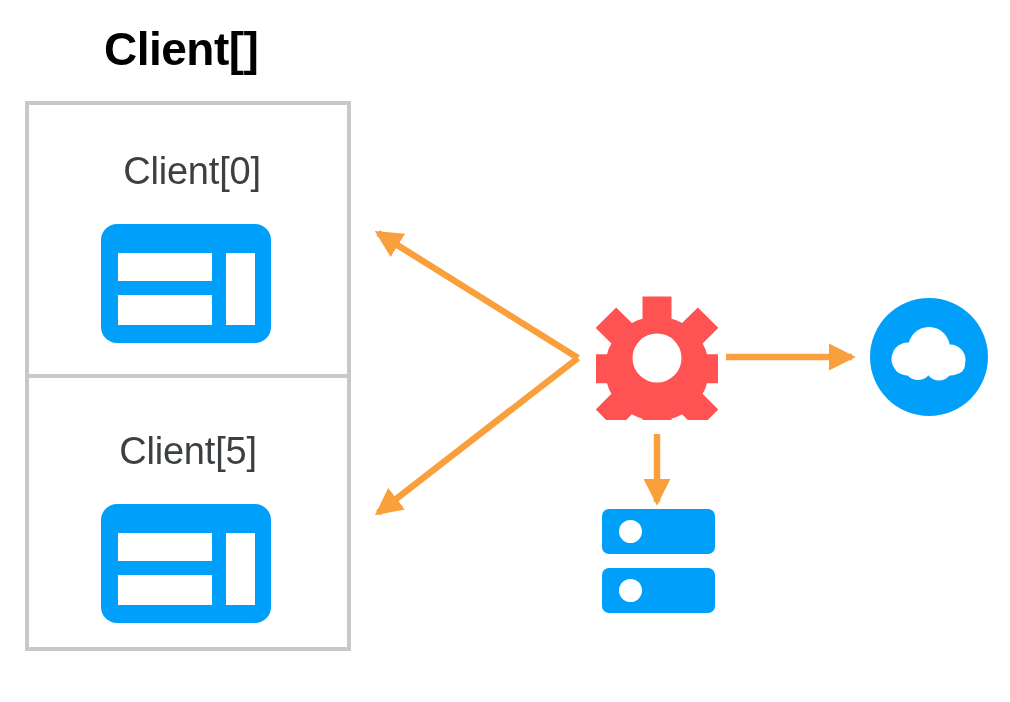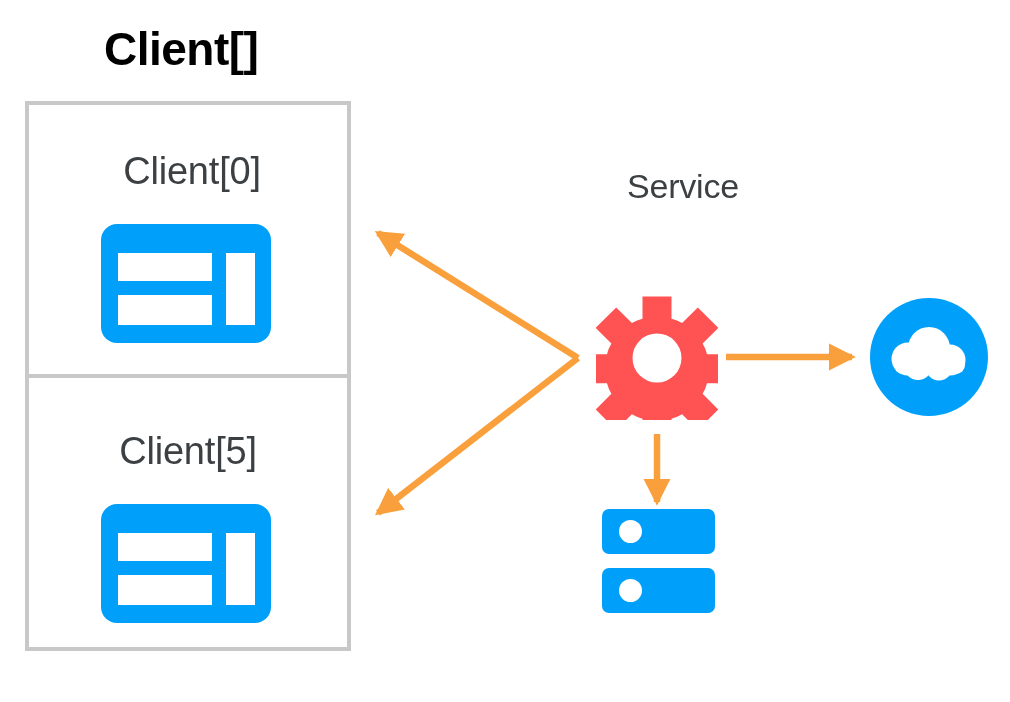--- a/index.html
+++ b/index.html
@@ -180,21 +180,20 @@
 
   <div class="client-label c1">Client[5]</div>
 
   <div class="browser-icon b1">
     <div class="pane pane-tl"></div>
     <div class="pane pane-bl"></div>
     <div class="pane pane-r"></div>
   </div>
 
   <div class="sw-label">
-    <span>Service</span>
   </div>
 
   <div class="gear-icon">
     <svg viewBox="0 0 122 124" width="122" height="124" aria-hidden="true">
       <path fill="#ff5252" d="
         M61 0
         m0 0
         "></path>
       <g fill="#ff5252">
         <path d="M46.5 1.5 h29 v22.2 a39 39 0 0 1 10.6 4.4 l15.7 -15.7 l20.5 20.5 l-15.7 15.7

